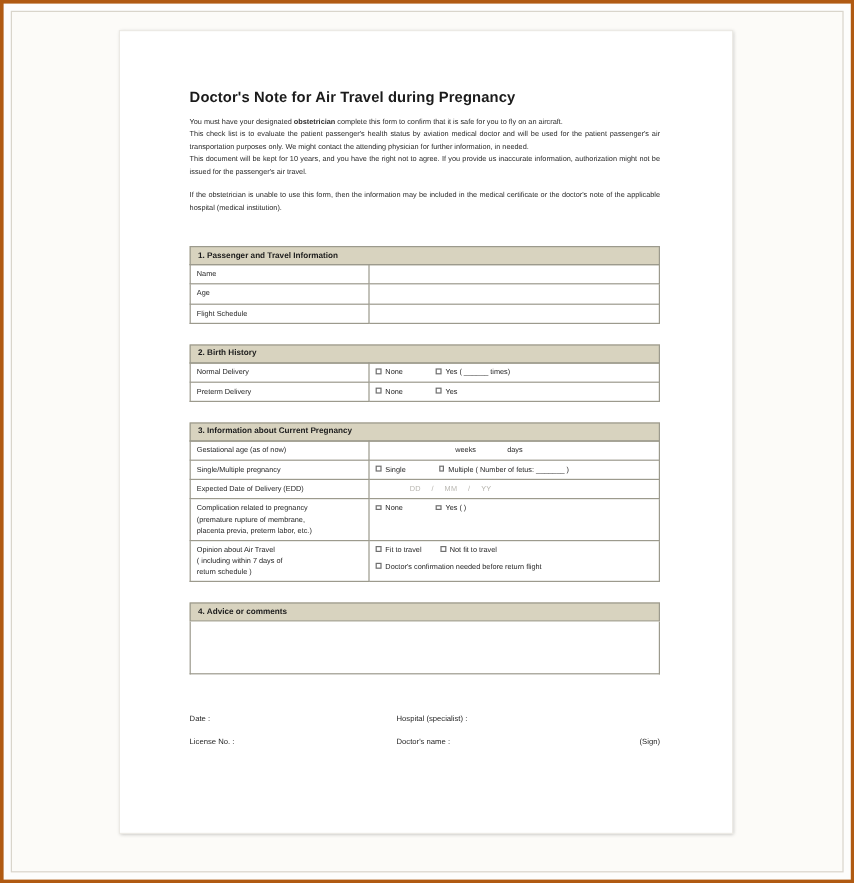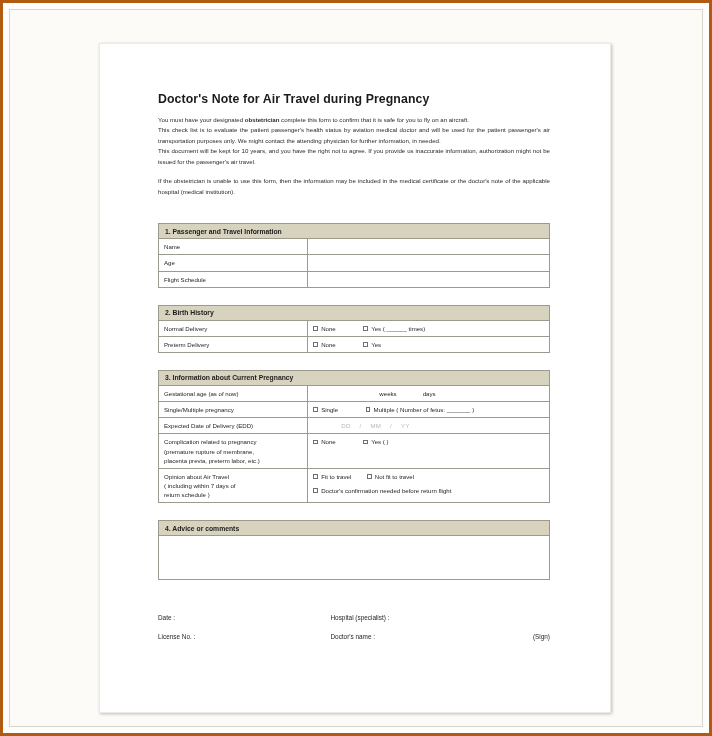--- a/index.html
+++ b/index.html
@@ -22,21 +22,21 @@
   .inner-mat {
     position: absolute;
     left: 6px; top: 6px;
     right: 6px; bottom: 6px;
     border: 1px solid #d9d5cb;
     background: #fcfbf8;
   }
   .page {
     position: absolute;
     left: 96px;
-    top: 40px;
+    top: 22px;
     width: 512px;
     height: 670px;
     background: #ffffff;
     box-shadow: 1px 1px 3px rgba(0,0,0,0.25);
     border: 1px solid #eceae5;
   }
   .page-inner {
     position: absolute;
     left: 58px;
     top: 48px;

